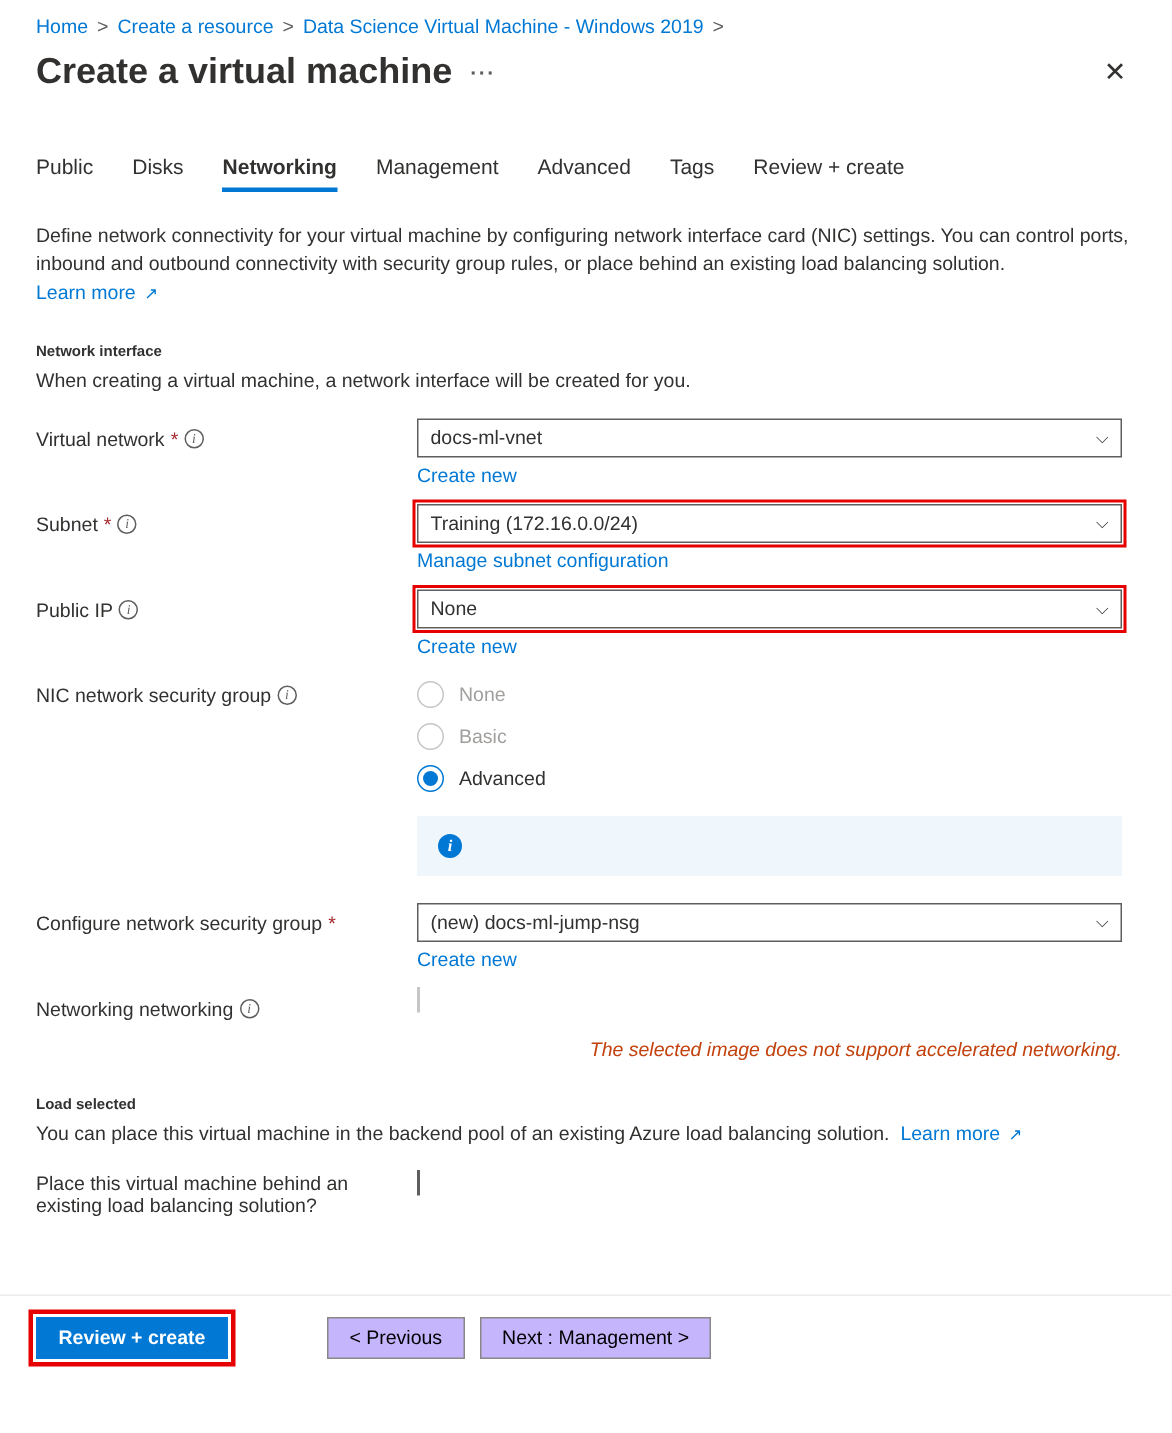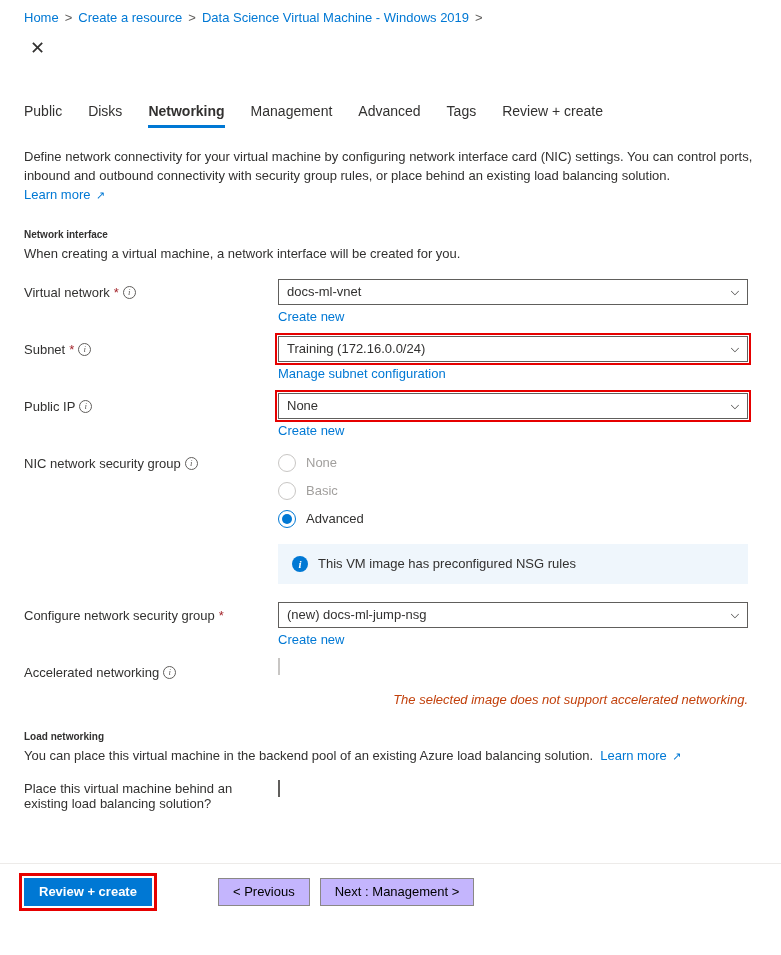--- a/index.html
+++ b/index.html
@@ -56,20 +56,24 @@
 <div class="breadcrumb">
   <a>Home</a>
   <span class="breadcrumb-sep">&gt;</span>
   <a>Create a resource</a>
   <span class="breadcrumb-sep">&gt;</span>
   <a>Data Science Virtual Machine - Windows 2019</a>
   <span class="breadcrumb-sep">&gt;</span>
 </div>
 
 <div class="header-row">
+  <h1 class="page-title">
+    <span>Create a virtual machine</span>
+    <span class="title-dots">···</span>
+  </h1>
   <button class="close-btn">
     <span>✕</span>
   </button>
 </div>
 
 <div class="tabs">
   <div class="tab">Public</div>
   <div class="tab">Disks</div>
   <div class="tab active">Networking</div>
   <div class="tab">Management</div>
@@ -153,49 +157,48 @@
         <div class="radio-item">
           <span class="radio checked"></span>
           <span class="radio-label">Advanced</span>
         </div>
       </div>
     </div>
   </div>
 
   <div class="info-banner">
     <span class="info-banner-icon">i</span>
-    <span>This VM image has preconfigured NSG rules</span>
   </div>
 
   <div class="form-row">
     <div class="form-label">
       <span>Configure network security group</span>
       <span class="required">*</span>
     </div>
     <div class="form-control">
       <div class="select">
         <span>(new) docs-ml-jump-nsg</span>
         <span class="chevron">⌵</span>
       </div>
       <a class="sub-link">Create new</a>
     </div>
   </div>
 
   <div class="form-row">
     <div class="form-label">
-      <span>Accelerated networking</span>
+      <span>Networking networking</span>
       <span class="info-icon">i</span>
     </div>
     <div class="form-control">
       <span class="checkbox disabled"></span>
     </div>
   </div>
   <div class="helper-text">The selected image does not support accelerated networking.</div>
 
-  <div class="section-title">Load networking</div>
+  <div class="section-title">Load selected</div>
   <p class="section-desc">
     <span>You can place this virtual machine in the backend pool of an existing Azure load balancing solution.</span>&nbsp;
     <a class="link">
       <span>Learn more</span>
       <span class="ext-icon">↗</span>
     </a>
   </p>
 
   <div class="form-row">
     <div class="form-label" style="padding-top:0;">Place this virtual machine behind an existing load balancing solution?</div>

